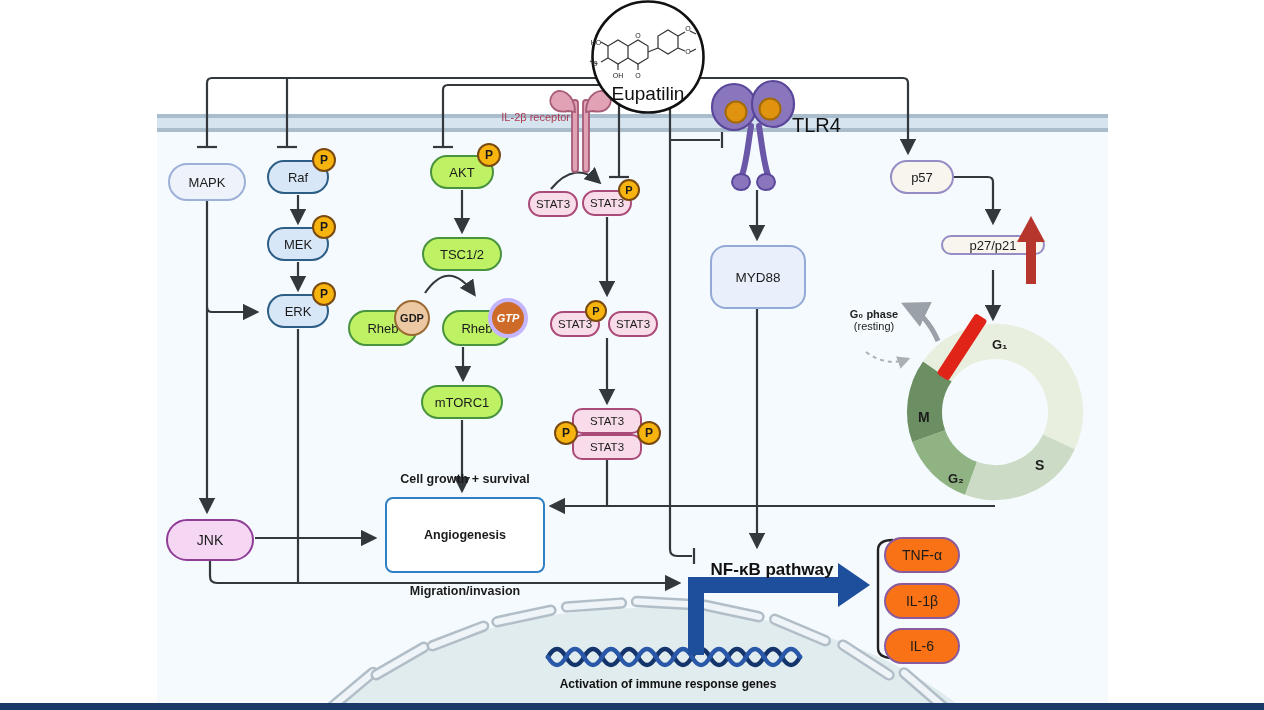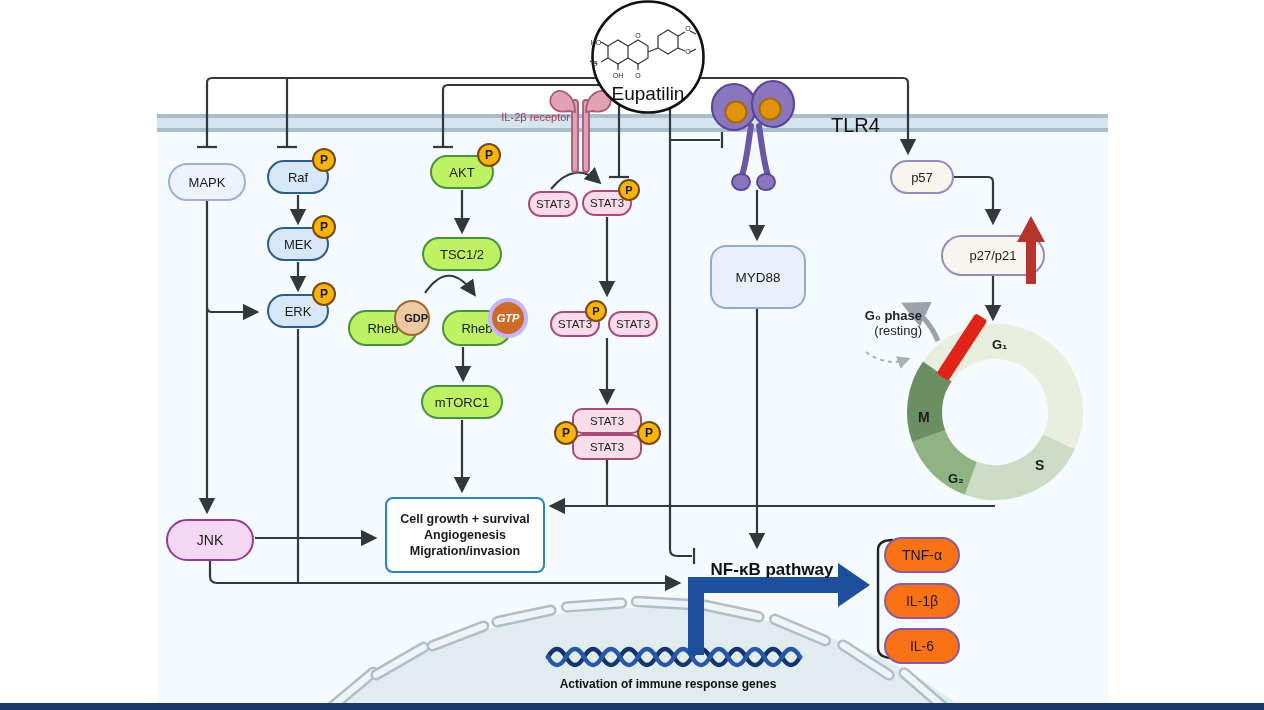--- a/index.html
+++ b/index.html
@@ -16,21 +16,21 @@
   .pill.cream{background:#f7f5ee;border:2px solid #958cc4;}
   .pill.cytokine{background:#f97316;border:2px solid #8a5b9c;font-size:14px;}
   .badge{position:absolute;display:flex;align-items:center;justify-content:center;
          border-radius:50%;font-weight:bold;box-sizing:border-box;}
   .badge.p{width:24px;height:24px;background:#f7b30e;border:2.5px solid #7a4a10;font-size:12px;}
   .badge.p.sm{width:22px;height:22px;font-size:11px;}
   .badge.gdp{width:36px;height:36px;background:#ecc9a2;border:2px solid #9a6b33;font-size:11px;}
   .badge.gtp{width:40px;height:40px;background:#cf6b28;border:4px solid #c4b5fd;font-size:11px;color:#fff;font-style:italic;}
   .box{position:absolute;background:#fff;border:2px solid #2f7fc4;border-radius:8px;
        display:flex;flex-direction:column;align-items:center;justify-content:center;
-       font-size:12.5px;font-weight:bold;line-height:1.3;text-align:center;}
+       font-size:12.5px;font-weight:bold;line-height:1.3;text-align:center;gap:40px;}
   .rrect{position:absolute;background:#e9effb;border:2px solid #93a9d6;border-radius:16px;
          display:flex;align-items:center;justify-content:center;font-size:13.5px;}
   .lbl{position:absolute;white-space:nowrap;}
   svg{position:absolute;left:0;top:0;}
 </style>
 </head>
 <body>
 
 <div id="stage">
 
@@ -220,21 +220,21 @@
       <span>P</span>
     </div>
 
   <div class="pill green" style="left:422px;top:237px;width:80px;height:34px;">
       <span>TSC1/2</span>
     </div>
 
   <div class="pill green" style="left:348px;top:310px;width:70px;height:36px;">
       <span>Rheb</span>
     </div>
-  <div class="badge gdp" style="left:394px;top:300px;justify-content:flex-end;">
+  <div class="badge gdp" style="left:394px;top:300px;">
       <span>GDP</span>
     </div>
 
   <div class="pill green" style="left:442px;top:310px;width:70px;height:36px;">
       <span>Rheb</span>
     </div>
   <div class="badge gtp" style="left:488px;top:298px;">
       <span>GTP</span>
     </div>
 
@@ -275,21 +275,21 @@
       <span>P</span>
     </div>
 
   <div class="rrect" style="left:710px;top:245px;width:92px;height:60px;">
       <span>MYD88</span>
     </div>
 
   <div class="pill cream" style="left:890px;top:160px;width:64px;height:34px;">
       <span>p57</span>
     </div>
-  <div class="pill cream" style="left:941px;top:235px;width:104px;height:41px;">
+  <div class="pill cream" style="left:941px;top:235px;width:104px;height:20px;">
       <span>p27/p21</span>
     </div>
 
   <div class="pill magenta" style="left:166px;top:519px;width:88px;height:42px;font-size:14px;font-weight:normal;">
       <span>JNK</span>
     </div>
 
   <div class="box" style="left:385px;top:497px;width:156px;height:72px;">
     <span>Cell growth + survival</span>
     <span>Angiogenesis</span>
@@ -301,27 +301,27 @@
     </div>
   <div class="pill cytokine" style="left:884px;top:583px;width:76px;height:36px;">
       <span>IL-1β</span>
     </div>
   <div class="pill cytokine" style="left:884px;top:628px;width:76px;height:36px;">
       <span>IL-6</span>
     </div>
 
   <div class="lbl" style="left:440px;top:111px;width:130px;text-align:right;font-size:11px;color:#ac3a52;"><span>IL-2β receptor</span></div>
 
-  <div class="lbl" style="left:792px;top:114px;font-size:20px;color:#111;margin-left:39px;"><span>TLR4</span></div>
+  <div class="lbl" style="left:792px;top:114px;font-size:20px;color:#111;"><span>TLR4</span></div>
 
   <div class="lbl" style="left:698px;top:560px;width:148px;text-align:center;font-size:17px;font-weight:bold;color:#111;"><span>NF-κB pathway</span></div>
 
   <div class="lbl" style="left:518px;top:677px;width:300px;text-align:center;font-size:12px;font-weight:bold;color:#111;"><span>Activation of immune response genes</span></div>
 
-  <div class="lbl" style="left:826px;top:308px;width:96px;text-align:right;font-size:13px;color:#222;">
+  <div class="lbl" style="left:826px;top:308px;width:96px;text-align:center;font-size:11px;color:#222;">
     <div style="font-weight:bold;">G₀ phase</div>
     <div>(resting)</div>
   </div>
 
   <div class="lbl" style="left:992px;top:337px;font-size:13px;font-weight:bold;"><span>G₁</span></div>
   <div class="lbl" style="left:1035px;top:457px;font-size:14px;font-weight:bold;"><span>S</span></div>
   <div class="lbl" style="left:948px;top:471px;font-size:13px;font-weight:bold;"><span>G₂</span></div>
   <div class="lbl" style="left:918px;top:409px;font-size:14px;font-weight:bold;"><span>M</span></div>
 
   <svg width="1264" height="710" viewBox="0 0 1264 710" style="pointer-events:none;">

